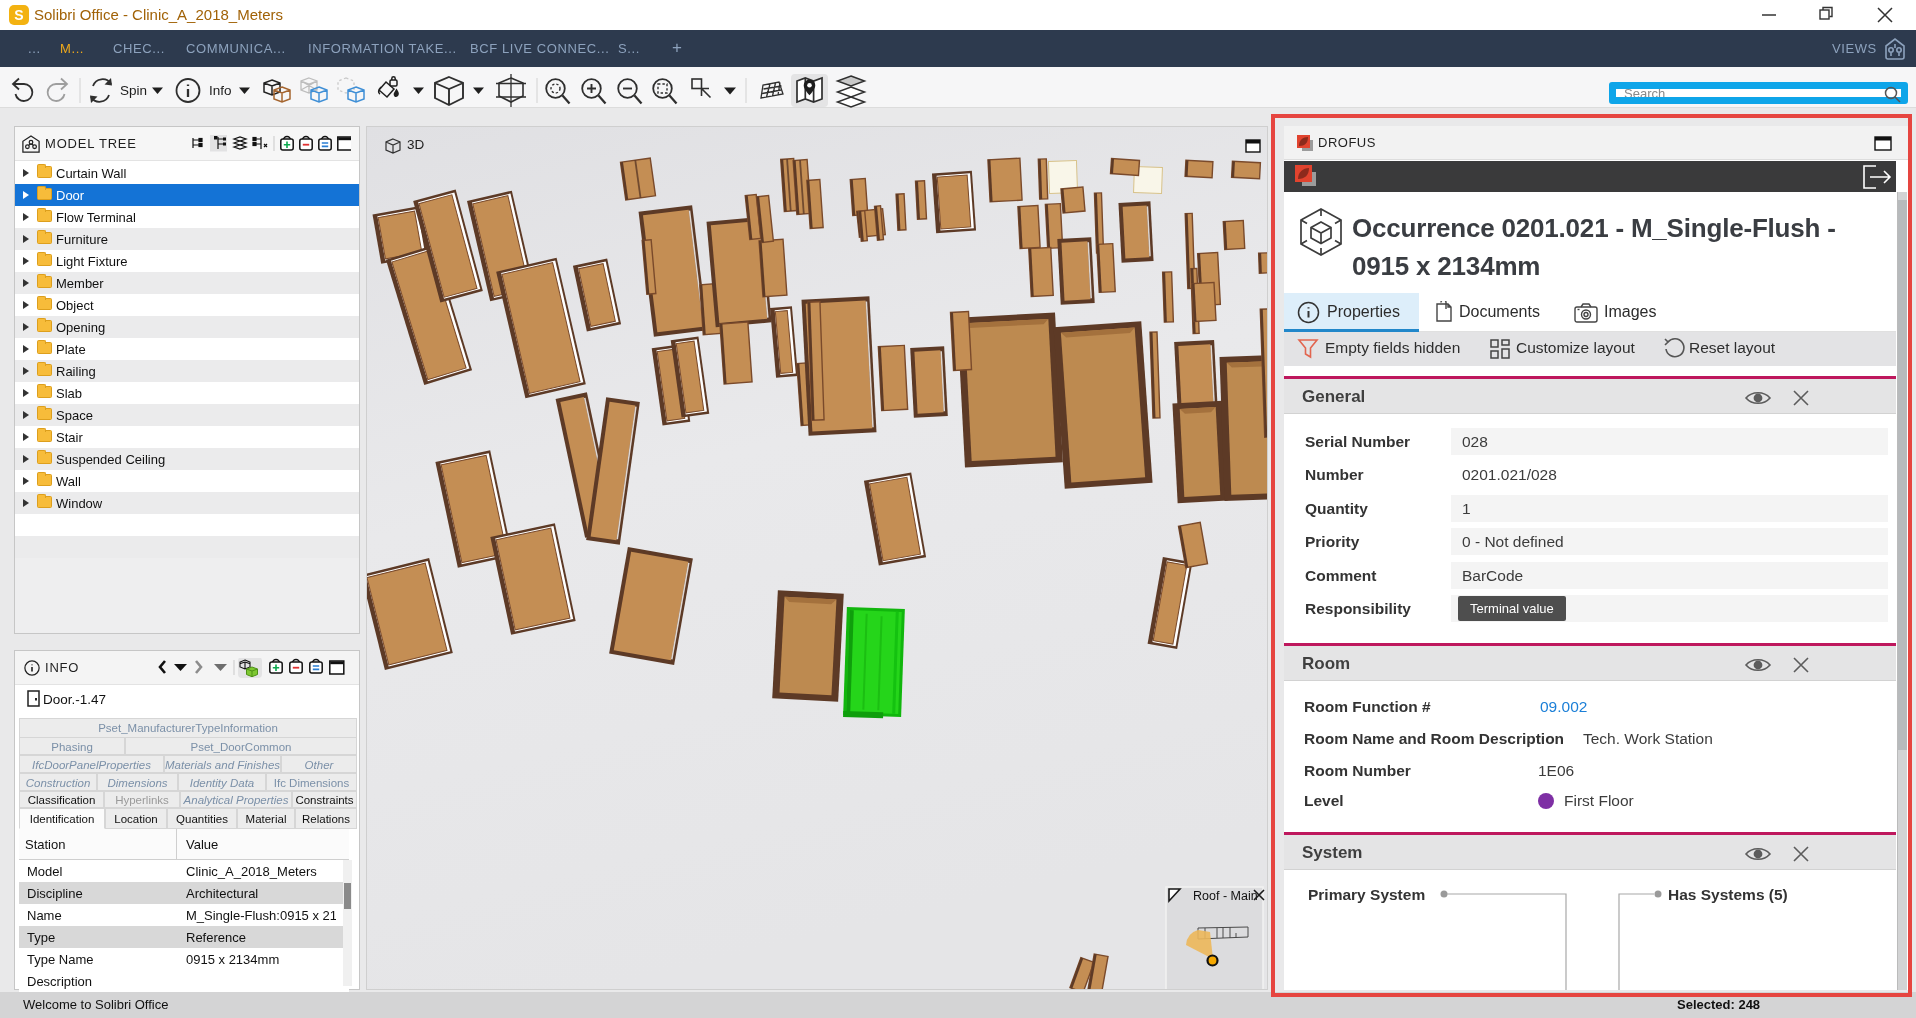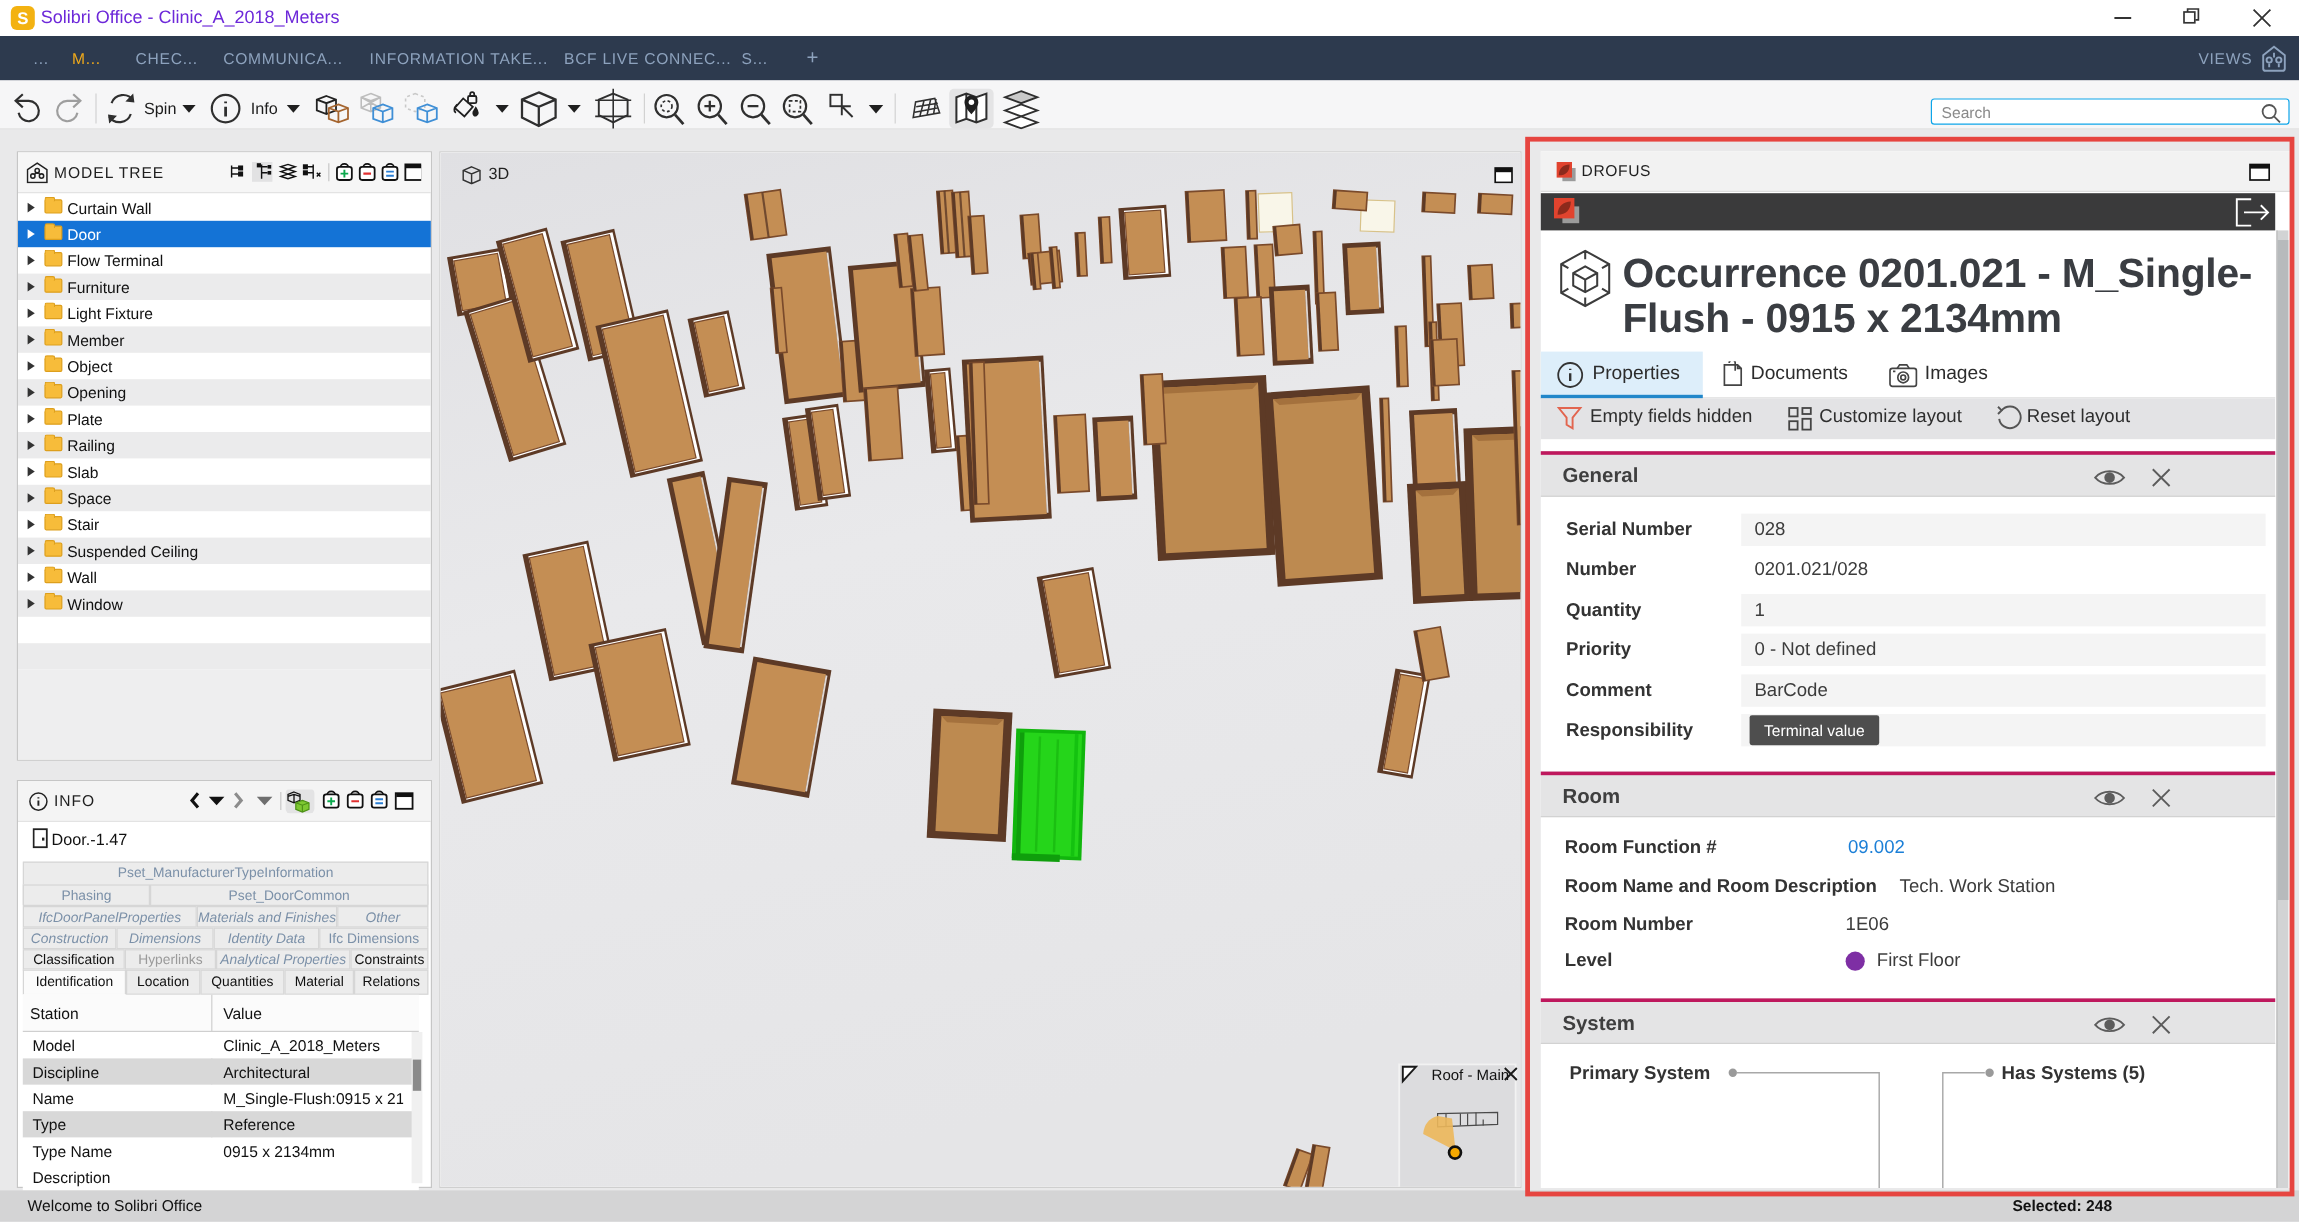--- a/index.html
+++ b/index.html
@@ -1,25 +1,25 @@
 <!DOCTYPE html>
 <html><head><meta charset="utf-8">
 <style>
 * {margin:0;padding:0;box-sizing:border-box}
 html,body {width:1916px;height:1018px;overflow:hidden;font-family:"Liberation Sans",sans-serif;background:#e9e9ea}
 
 #title {position:absolute;left:0;top:0;width:100%;height:30px;background:#fff}
 #logo {position:absolute;left:9px;top:5px;width:20px;height:20px;border-radius:5px;background:#f3b211;color:#fff;font-weight:bold;font-size:14px;text-align:center;line-height:20px}
-#ttext {position:absolute;left:34px;top:6px;font-size:15px;color:#6d28d9}
+#ttext {position:absolute;left:34px;top:6px;font-size:15px;color:#a16207}
 
 #menu {position:absolute;left:0;top:30px;width:100%;height:37px;background:#2d3a4e;color:#8da2bd;font-size:13px;letter-spacing:0.6px}
 #menu span {position:absolute;top:11px}
 
 #toolbar {position:absolute;left:0;top:67px;width:100%;height:41px;background:#f6f6f7;border-bottom:1px solid #dcdcdc}
-#search {position:absolute;left:1609px;top:15px;width:299px;height:22px;border:1px solid #0ea5e9;border-radius:3px;background:#fff;font-size:13px;color:#8a8a8a;padding:3px 8px}
+#search {position:absolute;left:1609px;top:15px;width:299px;height:22px;border:7px solid #0ea5e9;border-radius:3px;background:#fff;font-size:13px;color:#8a8a8a;padding:3px 8px}
 #searchglass {position:absolute;left:1884px;top:19px}
 
 #ws {position:absolute;left:0;top:108px;width:100%;height:884px;background:#e9e9ea}
 .panel {position:absolute;background:#fff;border:1px solid #c6c6c6}
 .phead {position:absolute;left:0;top:0;width:100%;height:34px;background:#f6f6f6;border-bottom:1px solid #e3e3e3}
 .ptitle {position:absolute;left:30px;top:9px;font-size:13px;letter-spacing:0.8px;color:#1f1f1f}
 
 #mtree {left:14px;top:18px;width:346px;height:508px}
 .trow {position:absolute;left:0;width:344px;height:22px;font-size:13px;color:#111}
 .trow.odd {background:#ebebec}
@@ -839,21 +839,21 @@
           <path d="M14 2 H 2 V 24 H 14 M8 13 H 27 M 22 7 l 6 6 l -6 6"></path>
         </g>
       </svg>
   <svg width="52" height="52" style="position:absolute;left:11px;top:80px" viewBox="0 0 52 52">
         <g stroke="#3c3c3c" stroke-width="1.7" fill="none">
           <path d="M26 3 L 46 14 V 38 L 26 49 L 6 38 V 14 Z"></path>
           <path d="M26 16 L 36 21.5 V 32 L 26 37.5 L 16 32 V 21.5 Z M16 21.5 L 26 27 L 36 21.5 M26 27 V 37.5"></path>
           <path d="M26 3 V 10 M46 14 L 40 17.5 M6 14 L 12 17.5 M26 49 V 42 M46 38 L 40 34.5 M6 38 L 12 34.5"></path>
         </g>
       </svg>
-  <div style="position:absolute;left:68px;top:83px;width:540px;font-size:34px;font-weight:bold;color:#3a3d42;line-height:38px;letter-spacing:-0.2px">Occurrence 0201.021 - M_Single-Flush - 0915 x 2134mm</div>
+  <div style="position:absolute;left:68px;top:83px;width:540px;font-size:26px;font-weight:bold;color:#3a3d42;line-height:38px;letter-spacing:-0.2px">Occurrence 0201.021 - M_Single-Flush - 0915 x 2134mm</div>
 
   <div style="position:absolute;left:0;top:167px;width:612px;height:39px;background:#fff;border-bottom:1px solid #e0e0e0"></div>
   <div style="position:absolute;left:0;top:167px;width:135px;height:39px;background:#ddeefa;border-bottom:3px solid #2187ca"></div>
   <svg width="23" height="23" style="position:absolute;left:13px;top:175px" viewBox="0 0 23 23">
         <circle cx="11.5" cy="11.5" r="10" stroke="#333" stroke-width="1.5" fill="none"></circle>
         <path d="M11.5 6.2 v 1.2 M11.5 10 v 6.5" stroke="#333" stroke-width="2"></path>
       </svg>
   <div style="position:absolute;left:43px;top:177px;font-size:16px;color:#2c2c2c">Properties</div>
   <svg width="20" height="23" style="position:absolute;left:150px;top:175px" viewBox="0 0 20 23">
         <g stroke="#444" stroke-width="1.4" fill="none">

